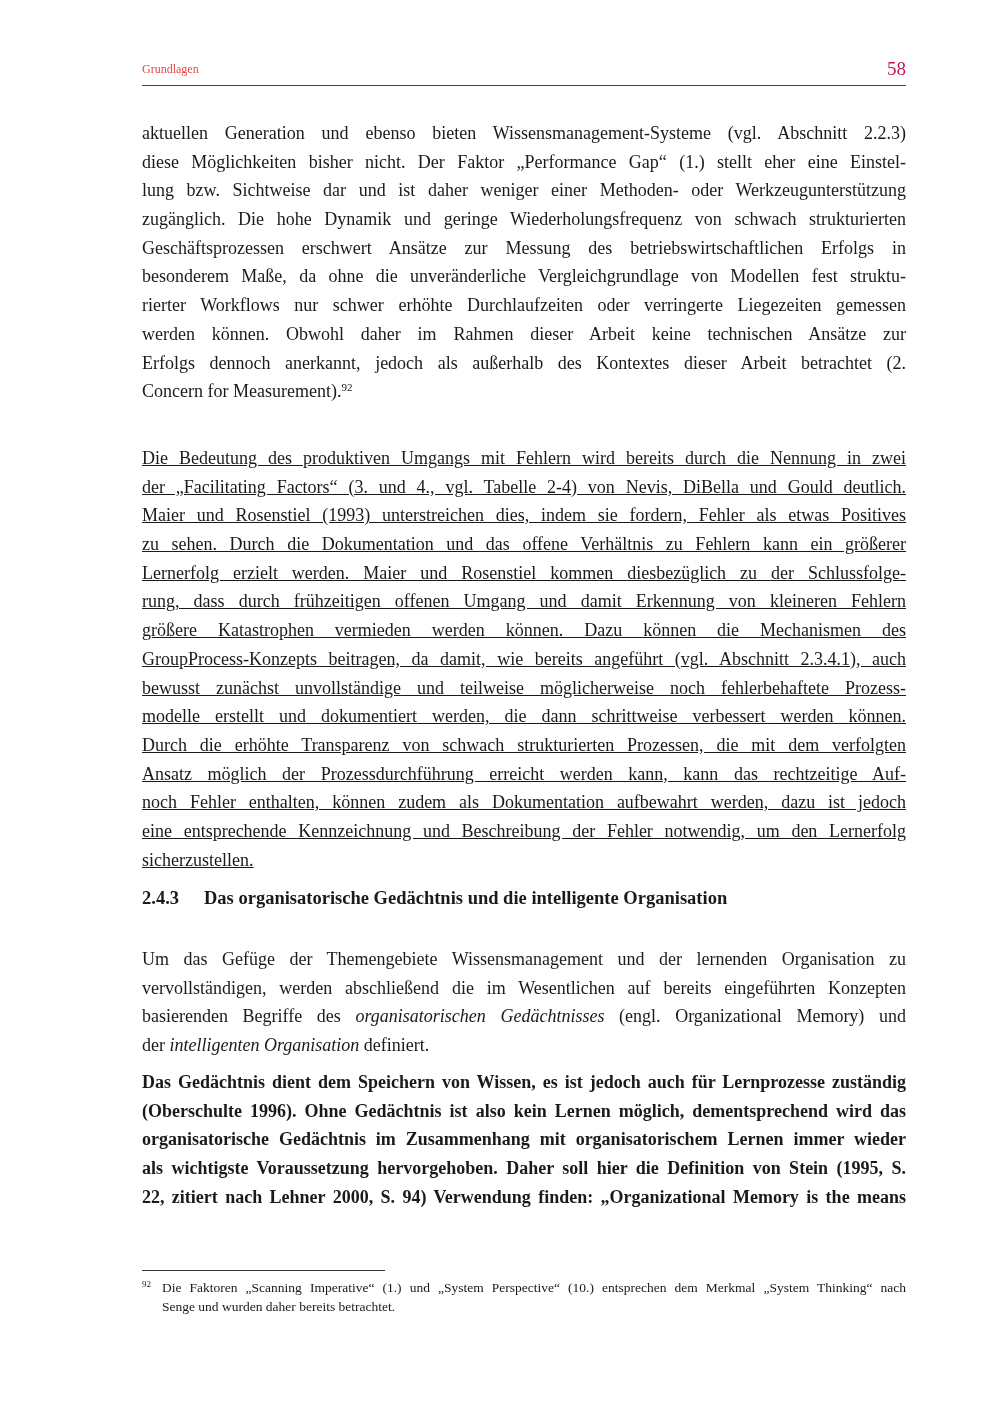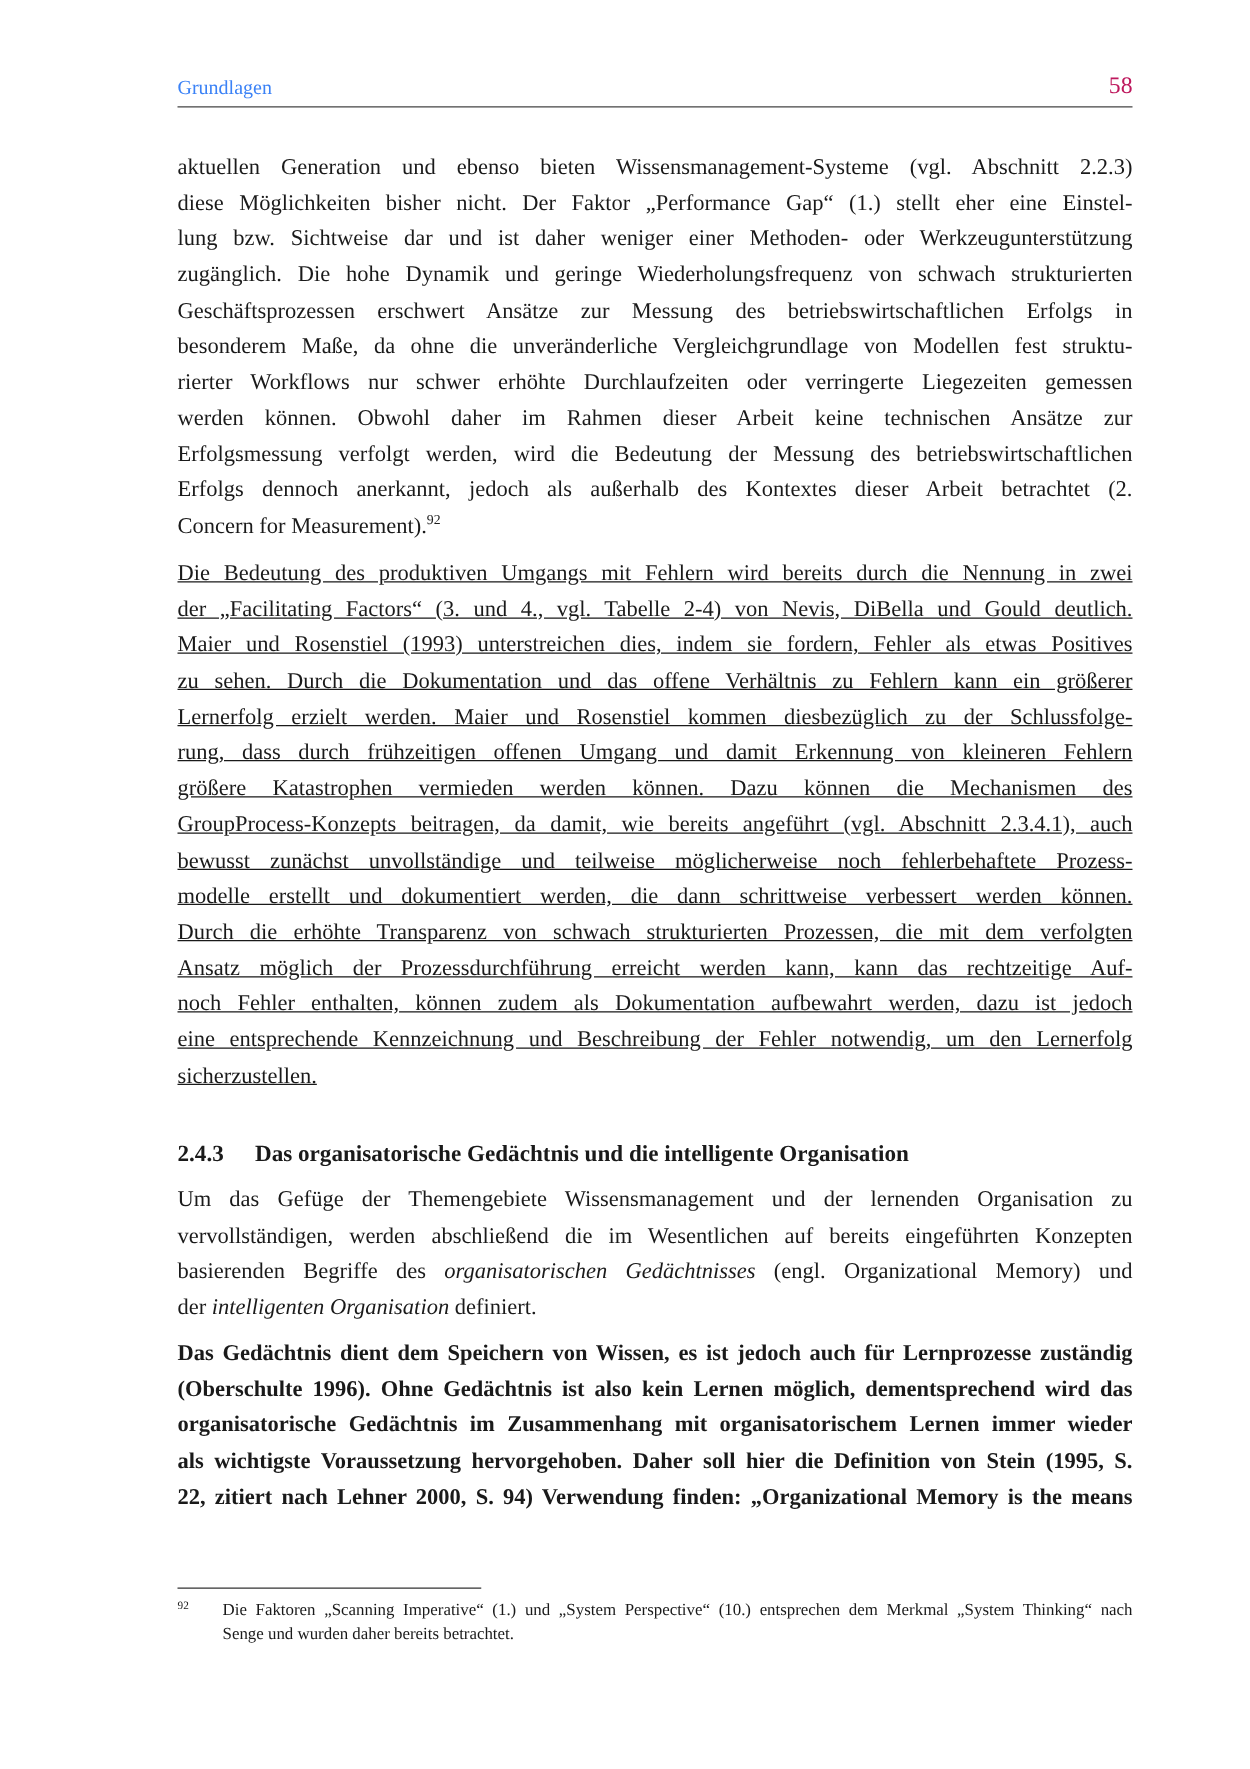--- a/index.html
+++ b/index.html
@@ -1,54 +1,53 @@
 <!DOCTYPE html>
 <html><head>
 <meta charset="utf-8">
 <style>
   html, body { margin: 0; padding: 0; background: #ffffff; }
   body { width: 1000px; height: 1415px; position: relative; overflow: hidden;
          font-family: "Liberation Serif", serif; color: #1a1a1a; }
   .header { position: absolute; left: 142px; top: 60px; width: 764px; height: 25px;
             border-bottom: 1px solid #444; }
-  .header .left { position: absolute; left: 0; top: 2px; font-size: 16px; color: #3b82f6; }
+  .header .left { position: absolute; left: 0; top: 2px; font-size: 12px; color: #ef4444; }
   .header .right { position: absolute; right: 0; top: -2px; font-size: 19px; color: #be185d; }
   .body-text { position: absolute; left: 142px; width: 764px; font-size: 18px; line-height: 28.7px;
                text-align: justify; }
   .body-text .line { display: block; text-align: justify; text-align-last: justify; height: 28.7px;
                      white-space: nowrap; }
   .body-text .line.last { text-align-last: left; }
   sup { font-size: 11px; vertical-align: top; position: relative; top: -4px; }
-  .heading { position: absolute; left: 142px; top: 914px; font-size: 18.5px; font-weight: bold; }
+  .heading { position: absolute; left: 142px; top: 888px; font-size: 18.5px; font-weight: bold; }
   .heading .num { display: inline-block; width: 62px; }
   .fn-rule { position: absolute; left: 142px; top: 1270px; width: 243px; height: 1px; background: #333; }
   .footnote { position: absolute; left: 142px; top: 1278px; width: 764px; font-size: 13.5px; line-height: 19px; }
   .footnote .mark { position: absolute; left: 0; top: -3px; font-size: 9px; }
-  .footnote .fline { display: block; margin-left: 36px; white-space: nowrap; text-align: justify; text-align-last: justify; }
+  .footnote .fline { display: block; margin-left: 20px; white-space: nowrap; text-align: justify; text-align-last: justify; }
   .footnote .fline.last { text-align-last: left; }
   i { font-style: italic; }
 </style>
 </head>
 <body>
 
 <div class="header">
   <span class="left">Grundlagen</span>
   <span class="right">58</span>
 </div>
 
 <div class="body-text" style="top:119px;">
   <span class="line">aktuellen Generation und ebenso bieten Wissensmanagement-Systeme (vgl. Abschnitt 2.2.3)</span>
   <span class="line">diese Möglichkeiten bisher nicht. Der Faktor „Performance Gap“ (1.) stellt eher eine Einstel-</span>
   <span class="line">lung bzw. Sichtweise dar und ist daher weniger einer Methoden- oder Werkzeugunterstützung</span>
   <span class="line">zugänglich. Die hohe Dynamik und geringe Wiederholungsfrequenz von schwach strukturierten</span>
   <span class="line">Geschäftsprozessen erschwert Ansätze zur Messung des betriebswirtschaftlichen Erfolgs in</span>
   <span class="line">besonderem Maße, da ohne die unveränderliche Vergleichgrundlage von Modellen fest struktu-</span>
   <span class="line">rierter Workflows nur schwer erhöhte Durchlaufzeiten oder verringerte Liegezeiten gemessen</span>
   <span class="line">werden können. Obwohl daher im Rahmen dieser Arbeit keine technischen Ansätze zur</span>
-  <span class="line">Erfolgsmessung verfolgt werden, wird die Bedeutung der Messung des betriebswirtschaftlichen</span>
   <span class="line">Erfolgs dennoch anerkannt, jedoch als außerhalb des Kontextes dieser Arbeit betrachtet (2.</span>
   <span class="line last"><span>Concern for Measurement).</span><sup>92</sup></span>
 </div>
 
 <div class="body-text" style="top:444px;text-decoration:underline;">
   <span class="line">Die Bedeutung des produktiven Umgangs mit Fehlern wird bereits durch die Nennung in zwei</span>
   <span class="line">der „Facilitating Factors“ (3. und 4., vgl. Tabelle 2-4) von Nevis, DiBella und Gould deutlich.</span>
   <span class="line">Maier und Rosenstiel (1993) unterstreichen dies, indem sie fordern, Fehler als etwas Positives</span>
   <span class="line">zu sehen. Durch die Dokumentation und das offene Verhältnis zu Fehlern kann ein größerer</span>
   <span class="line">Lernerfolg erzielt werden. Maier und Rosenstiel kommen diesbezüglich zu der Schlussfolge-</span>

